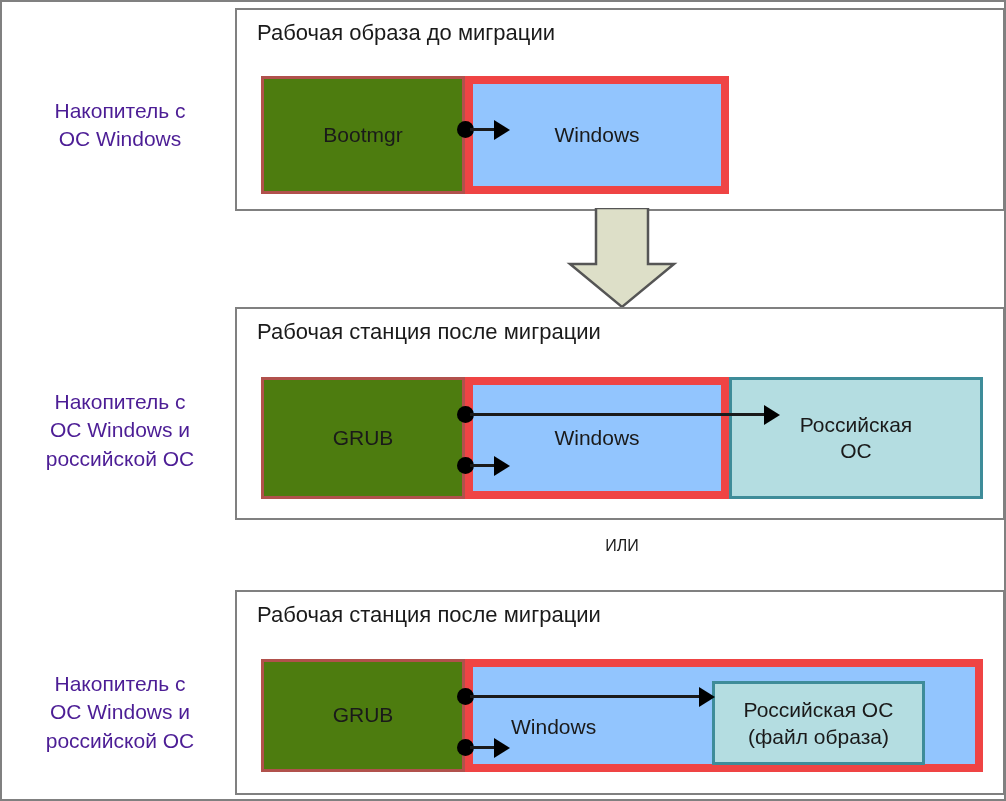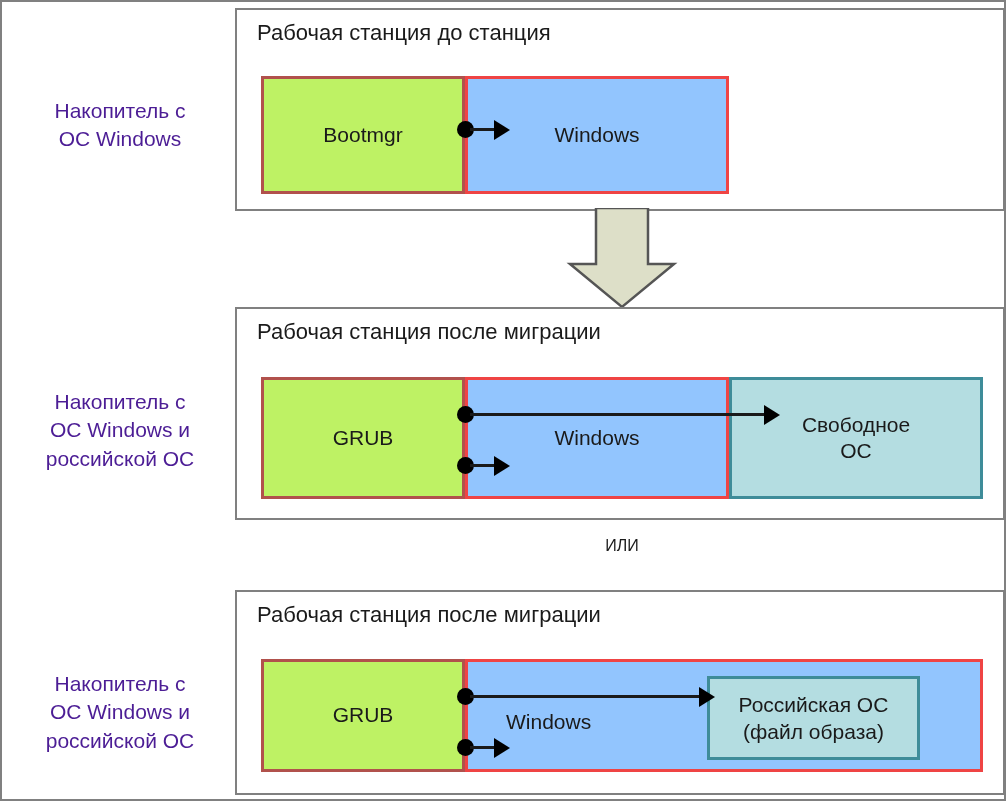--- a/index.html
+++ b/index.html
@@ -58,26 +58,26 @@
     display: flex;
     align-items: center;
     justify-content: center;
     text-align: center;
     font-size: 21px;
     color: #1a1a1a;
     line-height: 1.25;
     white-space: pre-line;
   }
   .seg-boot {
-    background: #bef264;
+    background: #4d7c0f;
     border: 3px solid #b1514c;
   }
   .seg-win {
     background: #92c5fe;
-    border: 3px solid #ef4444;
+    border: 8px solid #ef4444;
   }
   .seg-free {
     background: #ffffff;
     border: 2px solid #2a6cef;
     border-left: none;
   }
   .seg-ros {
     background: #b4dde1;
     border: 3px solid #3e8c99;
   }
@@ -134,21 +134,21 @@
 </style>
 </head>
 <body>
 
 <div id="canvas">
 
   <div class="row-label" style="left:18px; top:95px; width:200px;">Накопитель с
 ОС Windows</div>
 
   <div class="panel" style="left:233px; top:6px; width:770px; height:203px;">
-    <div class="panel-title">Рабочая станция до станция</div>
+    <div class="panel-title">Рабочая образа до миграции</div>
 
     <div class="strip" style="left:24px; top:66px; width:722px; height:118px;">
       <div class="seg seg-boot" style="width:204px;">Bootmgr</div>
       <div class="seg seg-win" style="width:264px;">Windows</div>
     </div>
   </div>
 
   <div class="conn">
     <div class="dot" style="left:455px; top:119px;"></div>
     <div class="line" style="left:468px; top:126px; width:26px;"></div>
@@ -164,21 +164,21 @@
   <div class="row-label" style="left:18px; top:386px; width:200px;">Накопитель с
 ОС Windows и
 российской ОС</div>
 
   <div class="panel" style="left:233px; top:305px; width:770px; height:213px;">
     <div class="panel-title">Рабочая станция после миграции</div>
 
     <div class="strip" style="left:24px; top:68px; width:722px; height:122px;">
       <div class="seg seg-boot" style="width:204px;">GRUB</div>
       <div class="seg seg-win" style="width:264px;">Windows</div>
-      <div class="seg seg-ros" style="width:254px;">Свободное
+      <div class="seg seg-ros" style="width:254px;">Российская
 ОС</div>
     </div>
   </div>
 
   <div class="conn">
     <div class="dot" style="left:455px; top:404px;"></div>
     <div class="line" style="left:468px; top:411px; width:298px;"></div>
     <div class="head" style="left:762px; top:403px;"></div>
   </div>
   <div class="conn">

